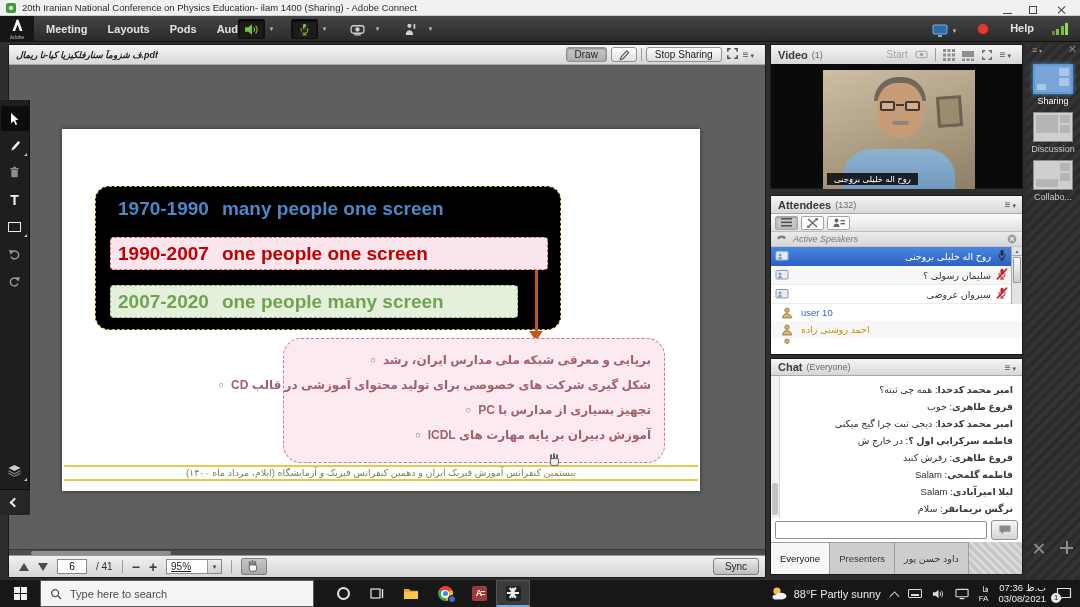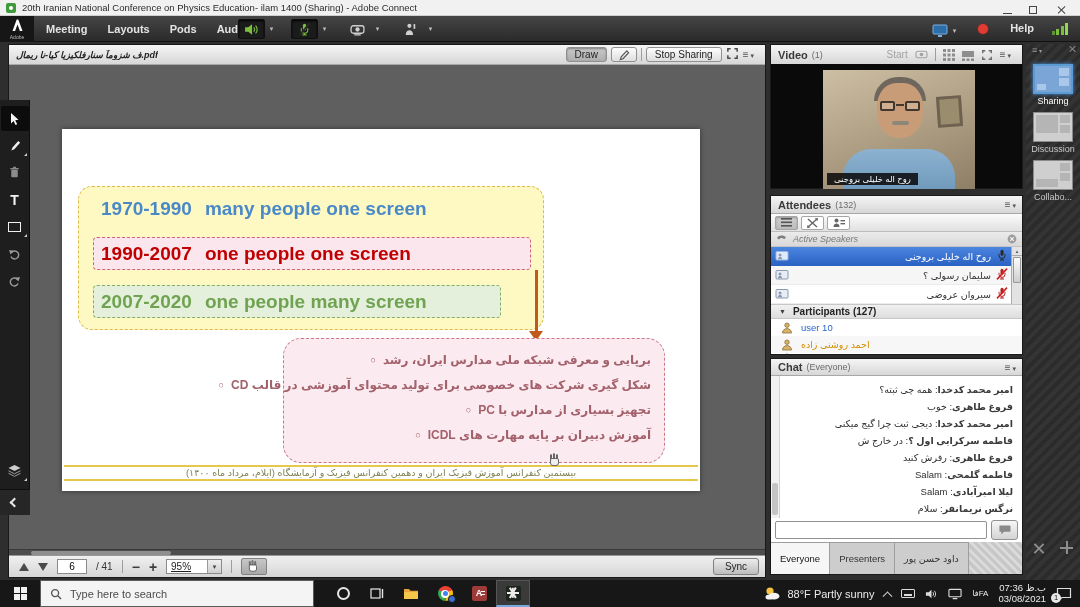--- a/index.html
+++ b/index.html
@@ -55,21 +55,21 @@
   .pdf-title{font-size:9px;font-weight:bold;color:#222;margin-left:7px;white-space:nowrap;max-width:330px;overflow:hidden;}
   .share-controls{margin-left:auto;display:flex;align-items:center;gap:4px;margin-right:5px;padding-left:43px;}
   .btn{display:flex;align-items:center;justify-content:center;font-size:10px;color:#222;background:linear-gradient(#fdfdfd,#dedede);border:1px solid #909090;border-radius:3px;height:15px;padding:0 8px;}
   .btn.pressed{background:linear-gradient(#c9c9c9,#aeaeae);box-shadow:inset 0 1px 2px rgba(0,0,0,.35);}
   .icon-sq{width:26px;padding:0;}
   .vsep{width:1px;height:13px;background:#9d9d9d;}
   .share-body{position:absolute;left:0;top:20px;right:0;bottom:28px;background:#5f5f5f;overflow:hidden;}
   .slide{position:absolute;left:53px;top:64px;width:638px;height:362px;background:#fff;box-shadow:0 0 5px rgba(0,0,0,.45);}
 
   
-  .cream{position:absolute;left:16px;top:57px;width:466px;height:144px;background:#fef9c3;border:1.5px dashed #ddb84a;border-radius:14px;}
+  .cream{position:absolute;left:33px;top:57px;width:466px;height:144px;background:#000000;border:1.5px dashed #ddb84a;border-radius:14px;}
   .tl-row{position:absolute;display:flex;align-items:center;gap:13px;font-weight:bold;font-size:19px;white-space:nowrap;}
   .tl-0{left:22px;top:6px;height:32px;}
   .tl-1{left:14px;top:50px;width:438px;height:33px;border-radius:4px;padding-left:7px;}
   .tl-2{left:14px;top:98px;width:408px;height:33px;border-radius:4px;padding-left:7px;}
   .arrow-line{position:absolute;left:473px;top:141px;width:2.5px;height:62px;background:#c0591b;}
   .arrow-head{position:absolute;left:467px;top:202px;width:0;height:0;border-left:7px solid transparent;border-right:7px solid transparent;border-top:10px solid #c0591b;}
   .bulletbox{position:absolute;left:221px;top:209px;width:382px;height:125px;background:#fbeaef;border:1.5px dashed #cc7788;border-radius:18px;padding:10px 13px 0 10px;direction:rtl;}
   .bullet{height:25px;line-height:22px;font-size:12px;font-weight:bold;color:#a3616c;text-align:start;white-space:nowrap;}
   .bullet::after{content:"○";font-size:9px;margin-inline-start:7px;position:relative;top:-1px;}
   .f-line{position:absolute;left:2px;right:2px;height:1.5px;background:#e6c84a;}
@@ -212,21 +212,21 @@
   .access::after{content:"";position:absolute;right:2px;top:5px;width:4px;height:1.2px;background:#fff;box-shadow:0 3px 0 #fff;}
   .connect-ico{position:relative;width:15px;height:15px;background:#1d241d;border-radius:2px;}
   .connect-ico i{position:absolute;left:1.5px;top:6.6px;width:12px;height:1.6px;background:#eee;}
   .connect-ico i:nth-child(2){transform:rotate(60deg);} .connect-ico i:nth-child(3){transform:rotate(120deg);} .connect-ico i:nth-child(4){transform:rotate(90deg);width:10px;left:2.5px;}
   .tb-right{margin-left:auto;display:flex;align-items:center;gap:10px;padding-right:8px;height:27px;}
   .weather{display:flex;align-items:center;gap:7px;}
   .wx-txt{font-size:11px;color:#ececec;}
   .chev-up{width:7px;height:7px;border-left:1.6px solid #dcdcdc;border-top:1.6px solid #dcdcdc;transform:rotate(45deg) translate(2px,2px);}
   .kb-ico{width:14px;height:9px;border:1.2px solid #dcdcdc;border-radius:1px;position:relative;}
   .kb-ico::after{content:"";position:absolute;left:2px;bottom:1.5px;width:8px;height:1.2px;background:#dcdcdc;}
-  .lang{display:flex;flex-direction:row;align-items:flex-end;line-height:9px;}
+  .lang{display:flex;flex-direction:column;align-items:flex-end;line-height:9px;}
   .lang span{font-size:8px;color:#ececec;}
   .clock{display:flex;flex-direction:column;align-items:flex-end;line-height:10.5px;}
   .clock span{font-size:9.5px;color:#ececec;white-space:nowrap;}
   .notif{position:relative;width:16px;height:14px;}
   .notif-badge{position:absolute;left:-5px;bottom:-2px;width:10px;height:10px;background:#e9e9e9;border-radius:50%;font-size:7.5px;color:#111;text-align:center;line-height:10px;}
 </style>
 </head>
 <body>
 
 <div class="screen">
@@ -590,24 +590,20 @@
               <line x1="6" y1="9.4" x2="6" y2="11" stroke="#b22222"></line>
               <line x1="4" y1="11" x2="8" y2="11" stroke="#b22222"></line>
               <line x1="1" y1="11.4" x2="11" y2="0.6" stroke="#cc2222" stroke-width="1.6"></line>
             </svg></span>
         </div>
         <div class="att-scroll">
           <div class="sc-up"></div>
           <div class="att-thumb"></div>
         </div>
     </div>
-    <div class="p-head">
-      <span class="p-tri"></span>
-      <span class="p-lbl">Participants (127)</span>
-    </div>
     <div id="p-rows" style="flex:1;overflow:hidden;">
         <div class="p-row">
           <svg width="12" height="12" viewBox="0 0 12 12">
             <circle cx="6" cy="3.2" r="2.2" fill="#d9b36b" stroke="#8a6f35" stroke-width="0.8"></circle>
             <path d="M1.5 11c0-3 2.5-4.4 4.5-4.4S10.5 8 10.5 11z" fill="#d9b36b" stroke="#8a6f35" stroke-width="0.8"></path>
           </svg>
           <span class="p-name" style="color: rgb(42, 102, 201);">user 10</span>
         </div>
         <div class="p-row alt">
           <svg width="12" height="12" viewBox="0 0 12 12">

